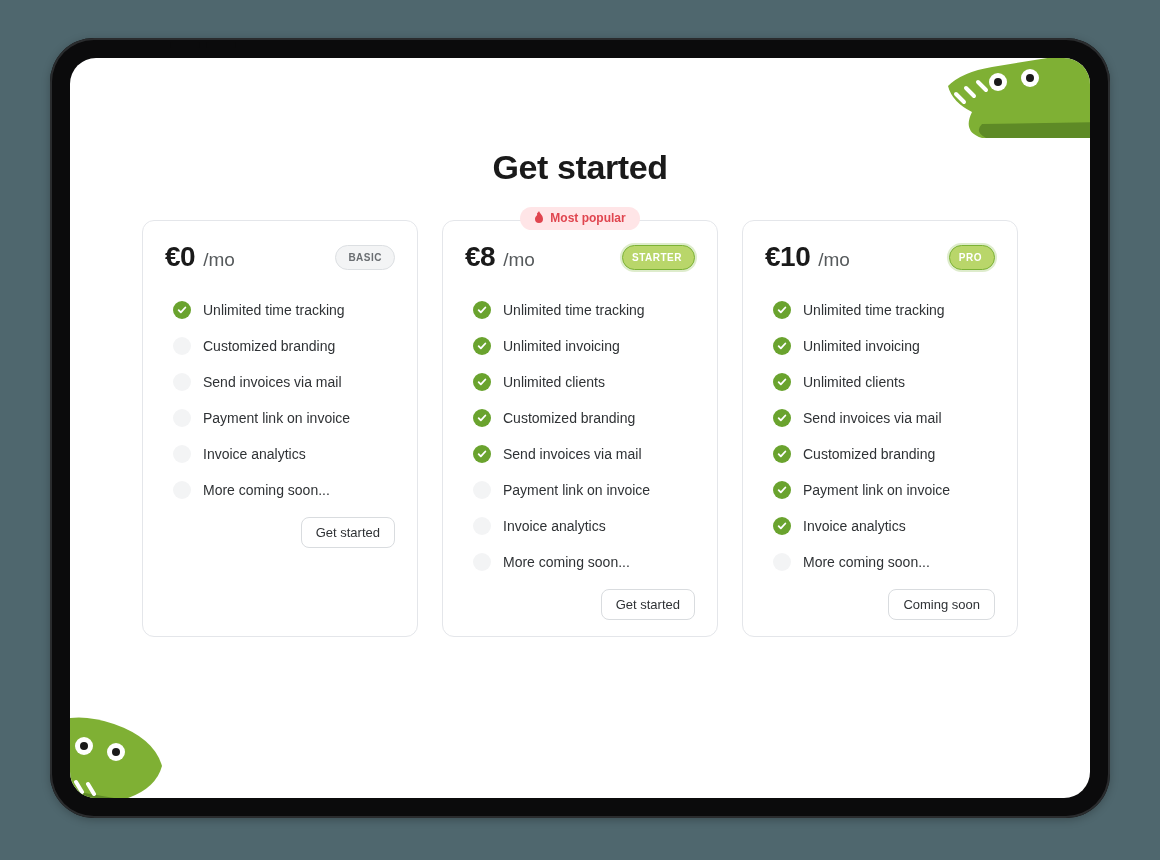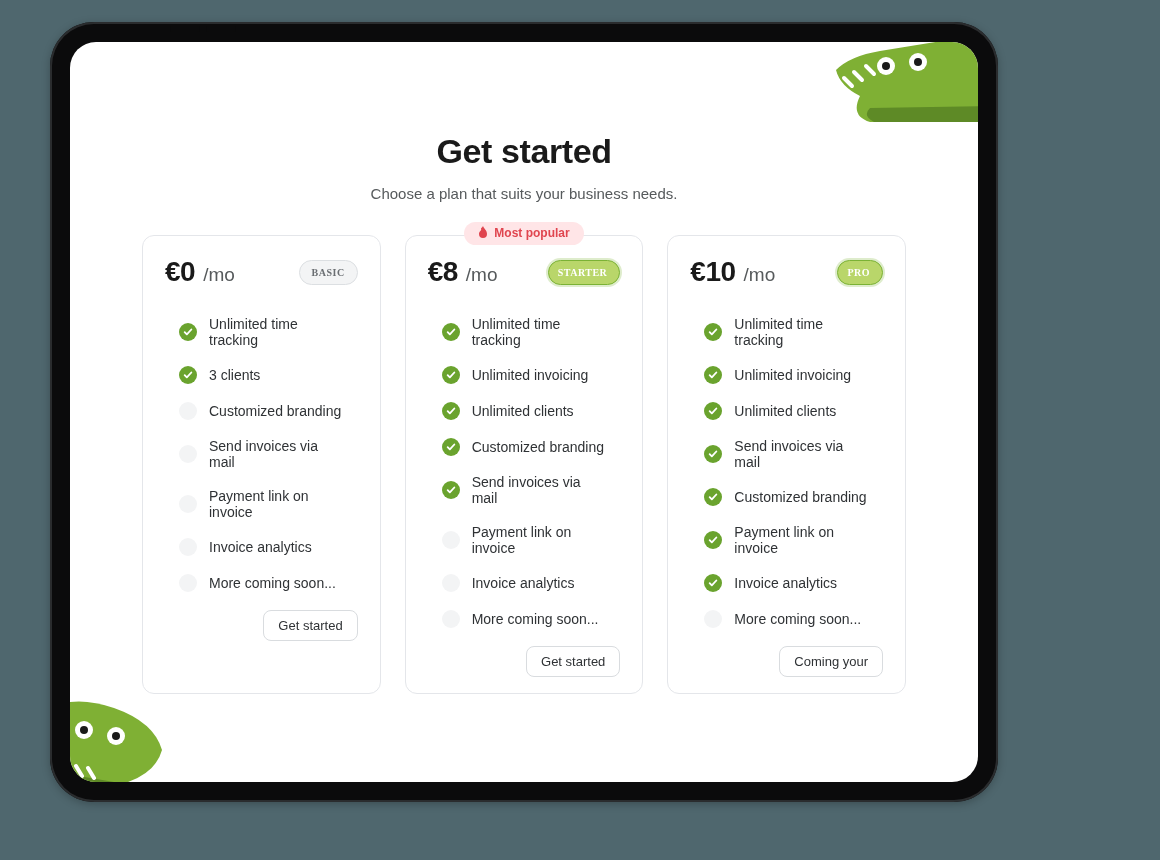--- a/index.html
+++ b/index.html
@@ -25,22 +25,22 @@
   body{
     width:1160px;height:860px;
     background:var(--bg-stage);
     font-family:-apple-system,BlinkMacSystemFont,"Segoe UI",Arial,sans-serif;
     color:var(--text-dark);
     position:relative;
   }
   
   .tablet{
     position:absolute;
-    left:50px; top:22px;
-    width:948px; height:780px;
+    left:50px; top:38px;
+    width:1060px; height:780px;
     background:var(--ipad-bezel);
     border-radius:44px;
     box-shadow:0 2px 8px rgba(0,0,0,0.25), inset 0 0 0 2px #2a2c2e;
   }
   .side-buttons{
     position:absolute; left:-4px; top:370px; width:6px;
   }
   .side-btn{width:6px;height:48px;background:#0b0b0c;border-radius:3px;margin-bottom:16px;}
   .side-btn.small{height:14px;}
   .top-buttons{position:absolute;top:-4px;left:120px;}
@@ -105,30 +105,29 @@
   .card-head{display:flex;align-items:center;justify-content:space-between;margin-bottom:28px;}
   .price{display:flex;align-items:baseline;gap:8px;}
   .price-amt{font-size:28px;font-weight:600;letter-spacing:-0.5px;}
   .price-per{color:var(--text-sub);font-size:19px;}
   .tier-badge{
     font-size:10px;font-weight:700;letter-spacing:0.5px;
     padding:6px 12px;border-radius:14px;
     border:1.5px solid var(--badge-grey-border);
     background:var(--badge-grey-bg);
     color:#6a6e72;
-    font-family:Liberation Serif, serif;
   }
   .tier-badge.green{
     border-color:var(--badge-green-border);
     background:var(--badge-green-bg);
     color:#fff;
     box-shadow:0 0 0 2px rgba(123,178,53,0.25);
     padding-left:9px;
   }
-  .features{list-style:none;margin:14px;padding:0;}
+  .features{list-style:none;margin:8px;padding:0;}
   .features li{
     display:flex;align-items:center;gap:12px;
     font-size:14px;color:#2f3235;
     margin-bottom:18px;
   }
   .feat-dot{
     width:18px;height:18px;border-radius:50%;
     display:flex;align-items:center;justify-content:center;
     flex:0 0 18px;
   }
@@ -178,21 +177,20 @@
         <circle cx="40" cy="30" r="9" fill="#fff"></circle>
           <circle cx="40" cy="30" r="4" fill="#1a1a1a"></circle>
         <circle cx="72" cy="36" r="9" fill="#fff"></circle>
           <circle cx="72" cy="36" r="4" fill="#1a1a1a"></circle>
         <path d="M8 60 L14 70 M20 64 L26 74 M32 66 L38 76 M44 68 L50 78" stroke="#fff" stroke-width="4" stroke-linecap="round"></path>
       </svg>
     </div>
 
     <div class="content">
       <div class="headline">Get started</div>
-      <div class="subhead">Choose a plan that suits your business needs.</div>
 
       <div class="popular-pill">
         <span>
           <svg width="10" height="12" viewBox="0 0 10 12">
               <path fill="#e0454f" d="M5 0 C6 3 9 4 9 8 A4 4 0 0 1 1 8 C1 5 4 5 3 2 C4 2 5 0 5 0 Z"></path>
             </svg>
         </span>
         <span>Most popular</span>
       </div>
 
@@ -208,28 +206,20 @@
             <ul class="features">
               <li>
                 <span class="feat-dot on">
                   <svg viewBox="0 0 12 12">
                     <path fill="none" stroke="#fff" stroke-width="2.2" stroke-linecap="round" stroke-linejoin="round" d="M2 6.2 L4.6 8.8 L10 3"></path>
                   </svg>
                 </span>
                 <span>Unlimited time tracking</span>
               </li>
               <li>
-                <span class="feat-dot on">
-                  <svg viewBox="0 0 12 12">
-                    <path fill="none" stroke="#fff" stroke-width="2.2" stroke-linecap="round" stroke-linejoin="round" d="M2 6.2 L4.6 8.8 L10 3"></path>
-                  </svg>
-                </span>
-                <span>3 clients</span>
-              </li>
-              <li>
                 <span class="feat-dot off"></span>
                 <span>Customized branding</span>
               </li>
               <li>
                 <span class="feat-dot off"></span>
                 <span>Send invoices via mail</span>
               </li>
               <li>
                 <span class="feat-dot off"></span>
                 <span>Payment link on invoice</span>
@@ -377,20 +367,20 @@
                   </svg>
                 </span>
                 <span>Invoice analytics</span>
               </li>
               <li>
                 <span class="feat-dot off"></span>
                 <span>More coming soon...</span>
               </li>
             </ul>
             <div class="card-footer">
-              <button class="cta">Coming your</button>
+              <button class="cta">Coming soon</button>
             </div>
           </div>
         </div>
     </div>
 
   </div>
 </div>
 
 </body></html>

